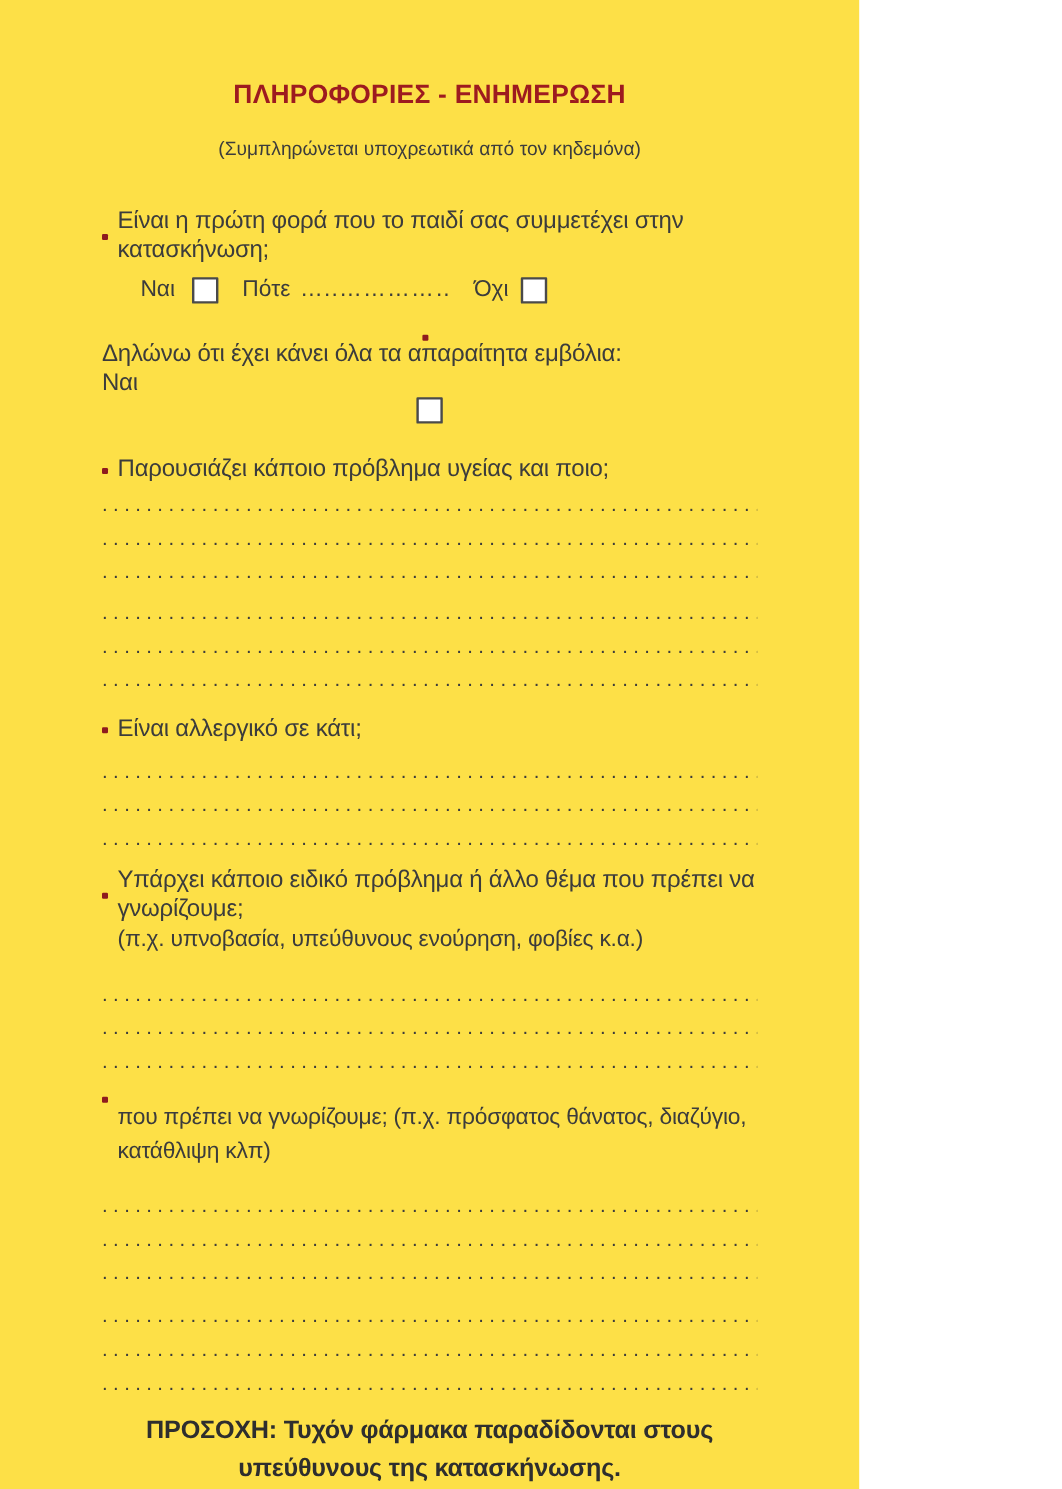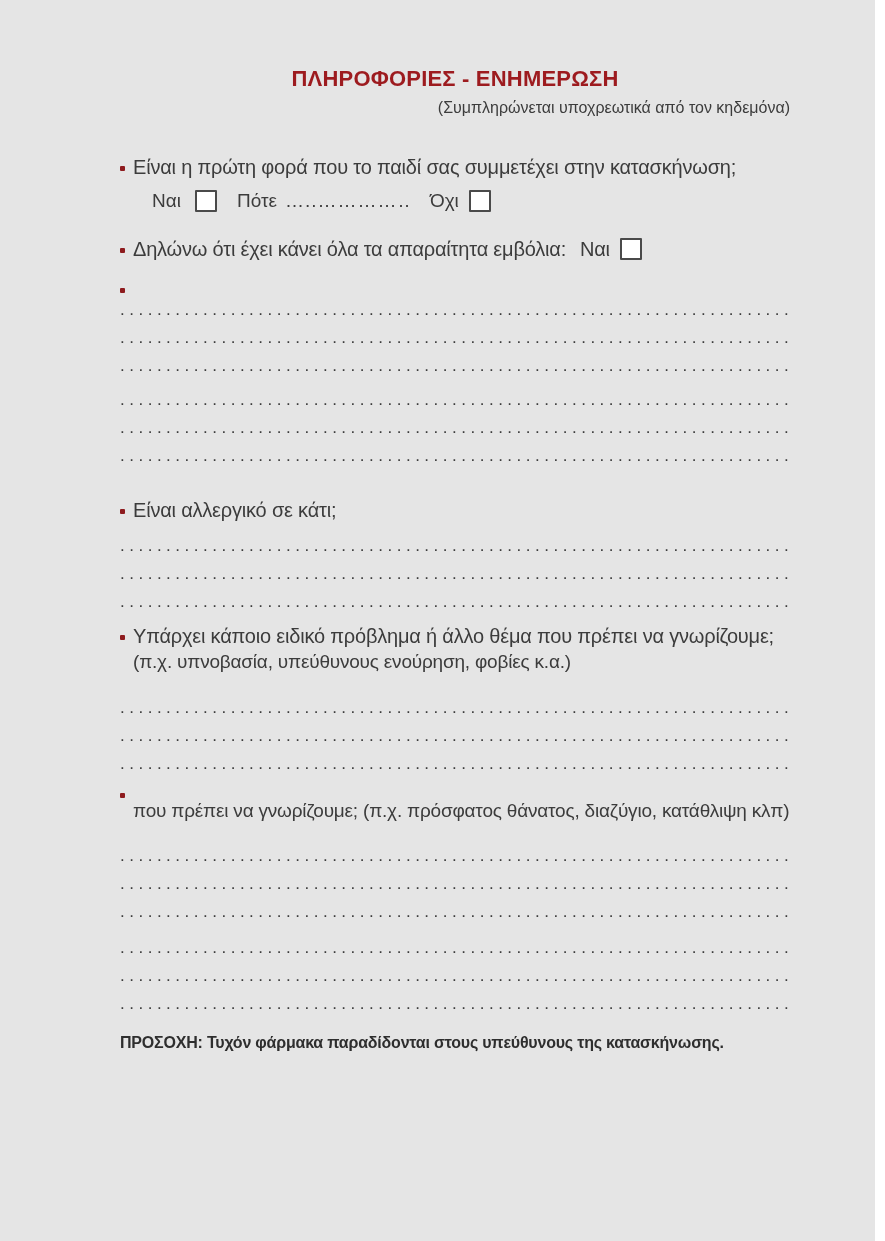--- a/index.html
+++ b/index.html
@@ -2,41 +2,41 @@
 <html style="--title_red: #9d1b1f; --bullet_red: #8e1b1e; --body_text: #3c3c3c;"><head>
 <meta charset="utf-8">
 <style>
   html, body {
     margin: 0;
     padding: 0;
     background: #ffffff;
   }
   .page {
     position: relative;
-    width: 875px;
+    width: 716px;
     height: 1241px;
     box-sizing: border-box;
-    padding: 66px 85px 0 120px;
-    background: #e5e5e5;
+    padding: 66px 85px 0 85px;
+    background: #fde047;
     font-family: "Liberation Sans", "DejaVu Sans", sans-serif;
     color: var(--body_text, #3c3c3c);
     overflow: hidden;
   }
   .title {
     margin: 0;
     text-align: center;
     font-size: 22px;
     line-height: 26px;
     font-weight: bold;
     letter-spacing: 0.2px;
     color: var(--title_red, #9d1b1f);
   }
   .subtitle {
-    margin-top: 5px;
-    text-align: right;
+    margin-top: 22px;
+    text-align: center;
     font-size: 16px;
     line-height: 22px;
     color: var(--body_text, #3c3c3c);
   }
   .q {
     display: flex;
     align-items: baseline;
     font-size: 20px;
     line-height: 24px;
     letter-spacing: -0.2px;
@@ -85,38 +85,38 @@
     height: 28px;
     line-height: 36px;
     overflow: hidden;
     white-space: nowrap;
     font-size: 17px;
     letter-spacing: 4.5px;
     color: var(--body_text, #3c3c3c);
   }
   
   .q1      { margin-top: 36px; }
-  .q2      { margin-top: 24px; }
+  .q2      { margin-top: 24px; flex-direction: column; }
   .q3      { margin-top: 26px; }
   .lines-a { margin-top: 0px;  }
   .q4      { margin-top: 20px; }
   .lines-b { margin-top: 6px;  }
-  .q5      { margin-top: 32px; }
+  .q5      { margin-top: 18px; }
   .lines-c { margin-top: 6px;  }
   .q6      { margin-top: 12px; }
   .lines-d { margin-top: 14px; }
   .q7      { margin-top: 18px; }
   .lines-e { margin-top: 13px; }
   .q8      { margin-top: 14px; }
   .lines-f { margin-top: 8px;  }
   .footer {
     margin-top: 13px;
-    text-align: left;
+    text-align: center;
     font-weight: bold;
-    font-size: 16px;
+    font-size: 21px;
     line-height: 32px;
     color: #2e2e2e;
     letter-spacing: -0.2px;
   }
   .gap-14 { width: 14px; flex: 0 0 auto; }
   .gap-20 { width: 20px; flex: 0 0 auto; }
   .gap-10 { width: 10px; flex: 0 0 auto; }
   .gap-8  { width: 8px;  flex: 0 0 auto; }
 </style>
 </head>
@@ -149,20 +149,21 @@
     <span class="bullet"></span>
     <span>Δηλώνω ότι έχει κάνει όλα τα απαραίτητα εμβόλια:</span>
     <span class="gap-14"></span>
     <span>Ναι</span>
     <span class="gap-10"></span>
     <span class="checkbox" style="align-self:center;"></span>
   </div>
 
   <div class="q q3">
     <span class="bullet"></span>
+    <span>Παρουσιάζει κάποιο πρόβλημα υγείας και ποιο;</span>
   </div>
   <div class="lines lines-a">
     <div class="answer-line">.......................................................................................................................</div>
     <div class="answer-line">.......................................................................................................................</div>
     <div class="answer-line">.......................................................................................................................</div>
   </div>
 
   <div class="lines lines-b">
     <div class="answer-line">.......................................................................................................................</div>
     <div class="answer-line">.......................................................................................................................</div>

